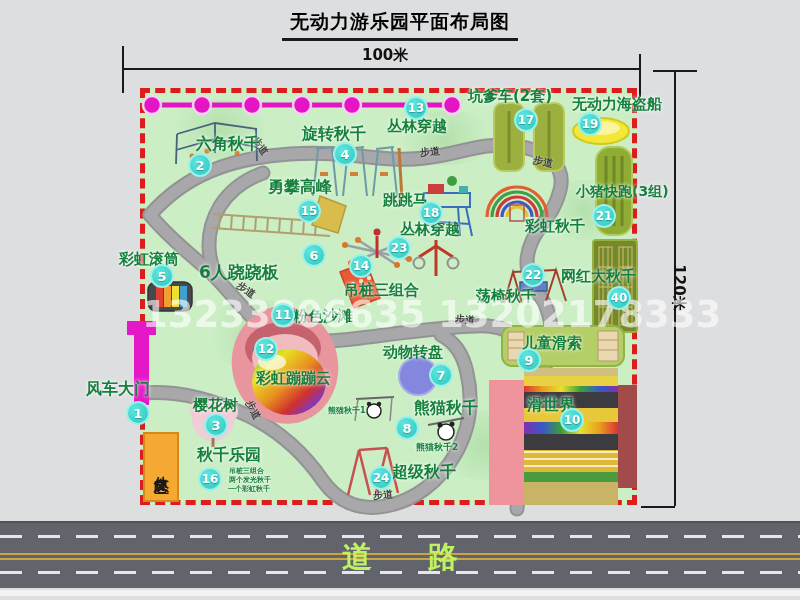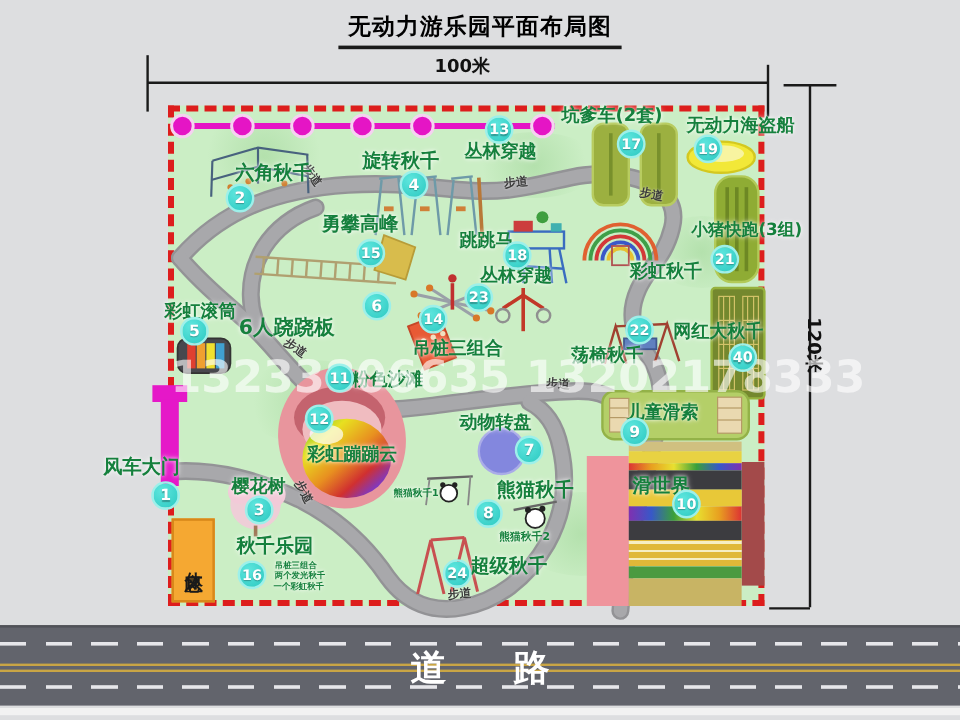--- a/index.html
+++ b/index.html
@@ -47,21 +47,21 @@
   .sw-maroon { position:absolute; left:129px; top:17px; width:19px; height:103px; background:#a34a4a; }
   .sw-core { position:absolute; left:35px; top:0; width:94px; height:137px; }
   .sw-core div { width:100%; }
 
   .road { position:absolute; left:0; top:521px; width:800px; height:67px; background:#62646c;
           border-top:2px solid #505258; z-index:10; }
   .road .dash { position:absolute; left:0; width:800px; height:3px;
                 background:repeating-linear-gradient(90deg,#e6e6ea 0 22px,transparent 22px 38px); }
   .road .yellow { position:absolute; left:0; width:800px; height:2px; background:#c9a545; }
   .road-label { position:absolute; left:0; right:0; top:14px; text-align:center; font-size:30px;
-                font-weight:bold; color:#ffffff; letter-spacing:56px; text-indent:56px; }
+                font-weight:bold; color:#bef264; letter-spacing:56px; text-indent:56px; }
   .bottom-strip { position:absolute; left:0; top:590px; width:800px; height:6px; background:#f2f2f2; z-index:11; }
 </style>
 </head>
 <body>
 
 <div id="canvas">
 
   <div class="title">
     <span>无动力游乐园平面布局图</span>
   </div>
@@ -359,21 +359,21 @@
   <div class="bd" style="left:533px;top:155px;transform:rotate(12deg);">步道</div>
   <div class="bd" style="left:236px;top:283px;transform:rotate(35deg);">步道</div>
   <div class="bd" style="left:455px;top:313px;transform:rotate(5deg);">步道</div>
   <div class="bd" style="left:243px;top:403px;transform:rotate(62deg);">步道</div>
   <div class="bd" style="left:373px;top:488px;transform:rotate(-4deg);">步道</div>
 
   <div class="lbl" style="left:86px;top:379px;font-size:16px;">风车大门</div>
   <div class="lbl" style="left:196px;top:134px;font-size:16px;">六角秋千</div>
   <div class="lbl" style="left:193px;top:396px;">樱花树</div>
   <div class="lbl" style="left:302px;top:124px;font-size:16px;">旋转秋千</div>
-  <div class="lbl" style="left:137px;top:250px;text-align:right;">彩虹滚筒</div>
+  <div class="lbl" style="left:119px;top:250px;text-align:right;">彩虹滚筒</div>
   <div class="lbl" style="left:199px;top:261px;font-size:17px;">6人跷跷板</div>
   <div class="lbl" style="left:383px;top:343px;">动物转盘</div>
   <div class="lbl" style="left:414px;top:398px;font-size:16px;">熊猫秋千</div>
   <div class="lbl sub" style="left:328px;top:405px;">熊猫秋千1</div>
   <div class="lbl sub" style="left:416px;top:441px;font-size:9px;">熊猫秋千2</div>
   <div class="lbl" style="left:522px;top:334px;">儿童滑索</div>
   <div class="lbl" style="left:527px;top:395px;font-size:16px;">滑世界</div>
   <div class="lbl" style="left:293px;top:307px;">粉色沙滩</div>
   <div class="lbl" style="left:256px;top:369px;">彩虹蹦蹦云</div>
   <div class="lbl" style="left:387px;top:117px;">丛林穿越</div>

